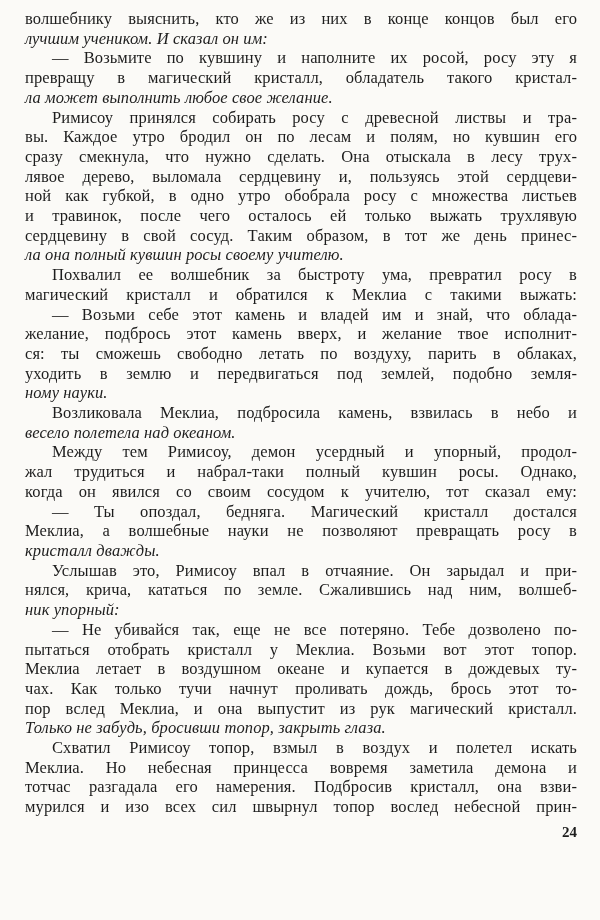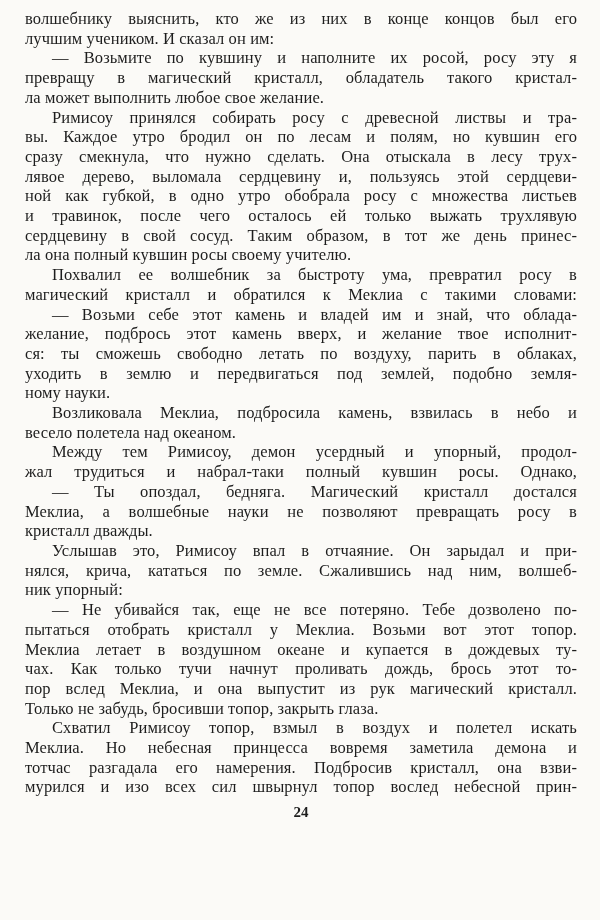--- a/index.html
+++ b/index.html
@@ -34,27 +34,28 @@
   .line {
     font-size: 16.5px;
     line-height: 19.7px;
     letter-spacing: 0.1px;
     text-align: justify;
     text-align-last: justify;
     white-space: nowrap; 
   }
   .line.last {
     text-align-last: left;
+    font-style: italic;
   }
   .line.indent {
     text-indent: 27px;
   }
   .page-number {
     margin-top: 5px;
-    text-align: center;
+    text-align: right;
     font-size: 15px;
     font-weight: bold;
     line-height: 20px;
   }
 </style>
 </head>
 <body>
 
 <div class="page">
   <div class="text-block" id="text-block">
@@ -72,36 +73,37 @@
         <div class="line">вы. Каждое утро бродил он по лесам и полям, но кувшин его</div>
         <div class="line">сразу смекнула, что нужно сделать. Она отыскала в лесу трух-</div>
         <div class="line">лявое дерево, выломала сердцевину и, пользуясь этой сердцеви-</div>
         <div class="line">ной как губкой, в одно утро обобрала росу с множества листьев</div>
         <div class="line">и травинок, после чего осталось ей только выжать трухлявую</div>
         <div class="line">сердцевину в свой сосуд. Таким образом, в тот же день принес-</div>
         <div class="line last">ла она полный кувшин росы своему учителю.</div>
       </div>
       <div class="paragraph">
         <div class="line indent">Похвалил ее волшебник за быстроту ума, превратил росу в</div>
-        <div class="line">магический кристалл и обратился к Меклиа с такими словами:</div>
+        <div class="line">магический кристалл и обратился к Меклиа с такими выжать:</div>
       </div>
       <div class="paragraph">
         <div class="line indent">— Возьми себе этот камень и владей им и знай, что облада-</div>
         <div class="line">желание, подбрось этот камень вверх, и желание твое исполнит-</div>
         <div class="line">ся: ты сможешь свободно летать по воздуху, парить в облаках,</div>
         <div class="line">уходить в землю и передвигаться под землей, подобно земля-</div>
         <div class="line last">ному науки.</div>
       </div>
       <div class="paragraph">
         <div class="line indent">Возликовала Меклиа, подбросила камень, взвилась в небо и</div>
         <div class="line last">весело полетела над океаном.</div>
       </div>
       <div class="paragraph">
         <div class="line indent">Между тем Римисоу, демон усердный и упорный, продол-</div>
         <div class="line">жал трудиться и набрал-таки полный кувшин росы. Однако,</div>
+        <div class="line">когда он явился со своим сосудом к учителю, тот сказал ему:</div>
       </div>
       <div class="paragraph">
         <div class="line indent">— Ты опоздал, бедняга. Магический кристалл достался</div>
         <div class="line">Меклиа, а волшебные науки не позволяют превращать росу в</div>
         <div class="line last">кристалл дважды.</div>
       </div>
       <div class="paragraph">
         <div class="line indent">Услышав это, Римисоу впал в отчаяние. Он зарыдал и при-</div>
         <div class="line">нялся, крича, кататься по земле. Сжалившись над ним, волшеб-</div>
         <div class="line last">ник упорный:</div>

